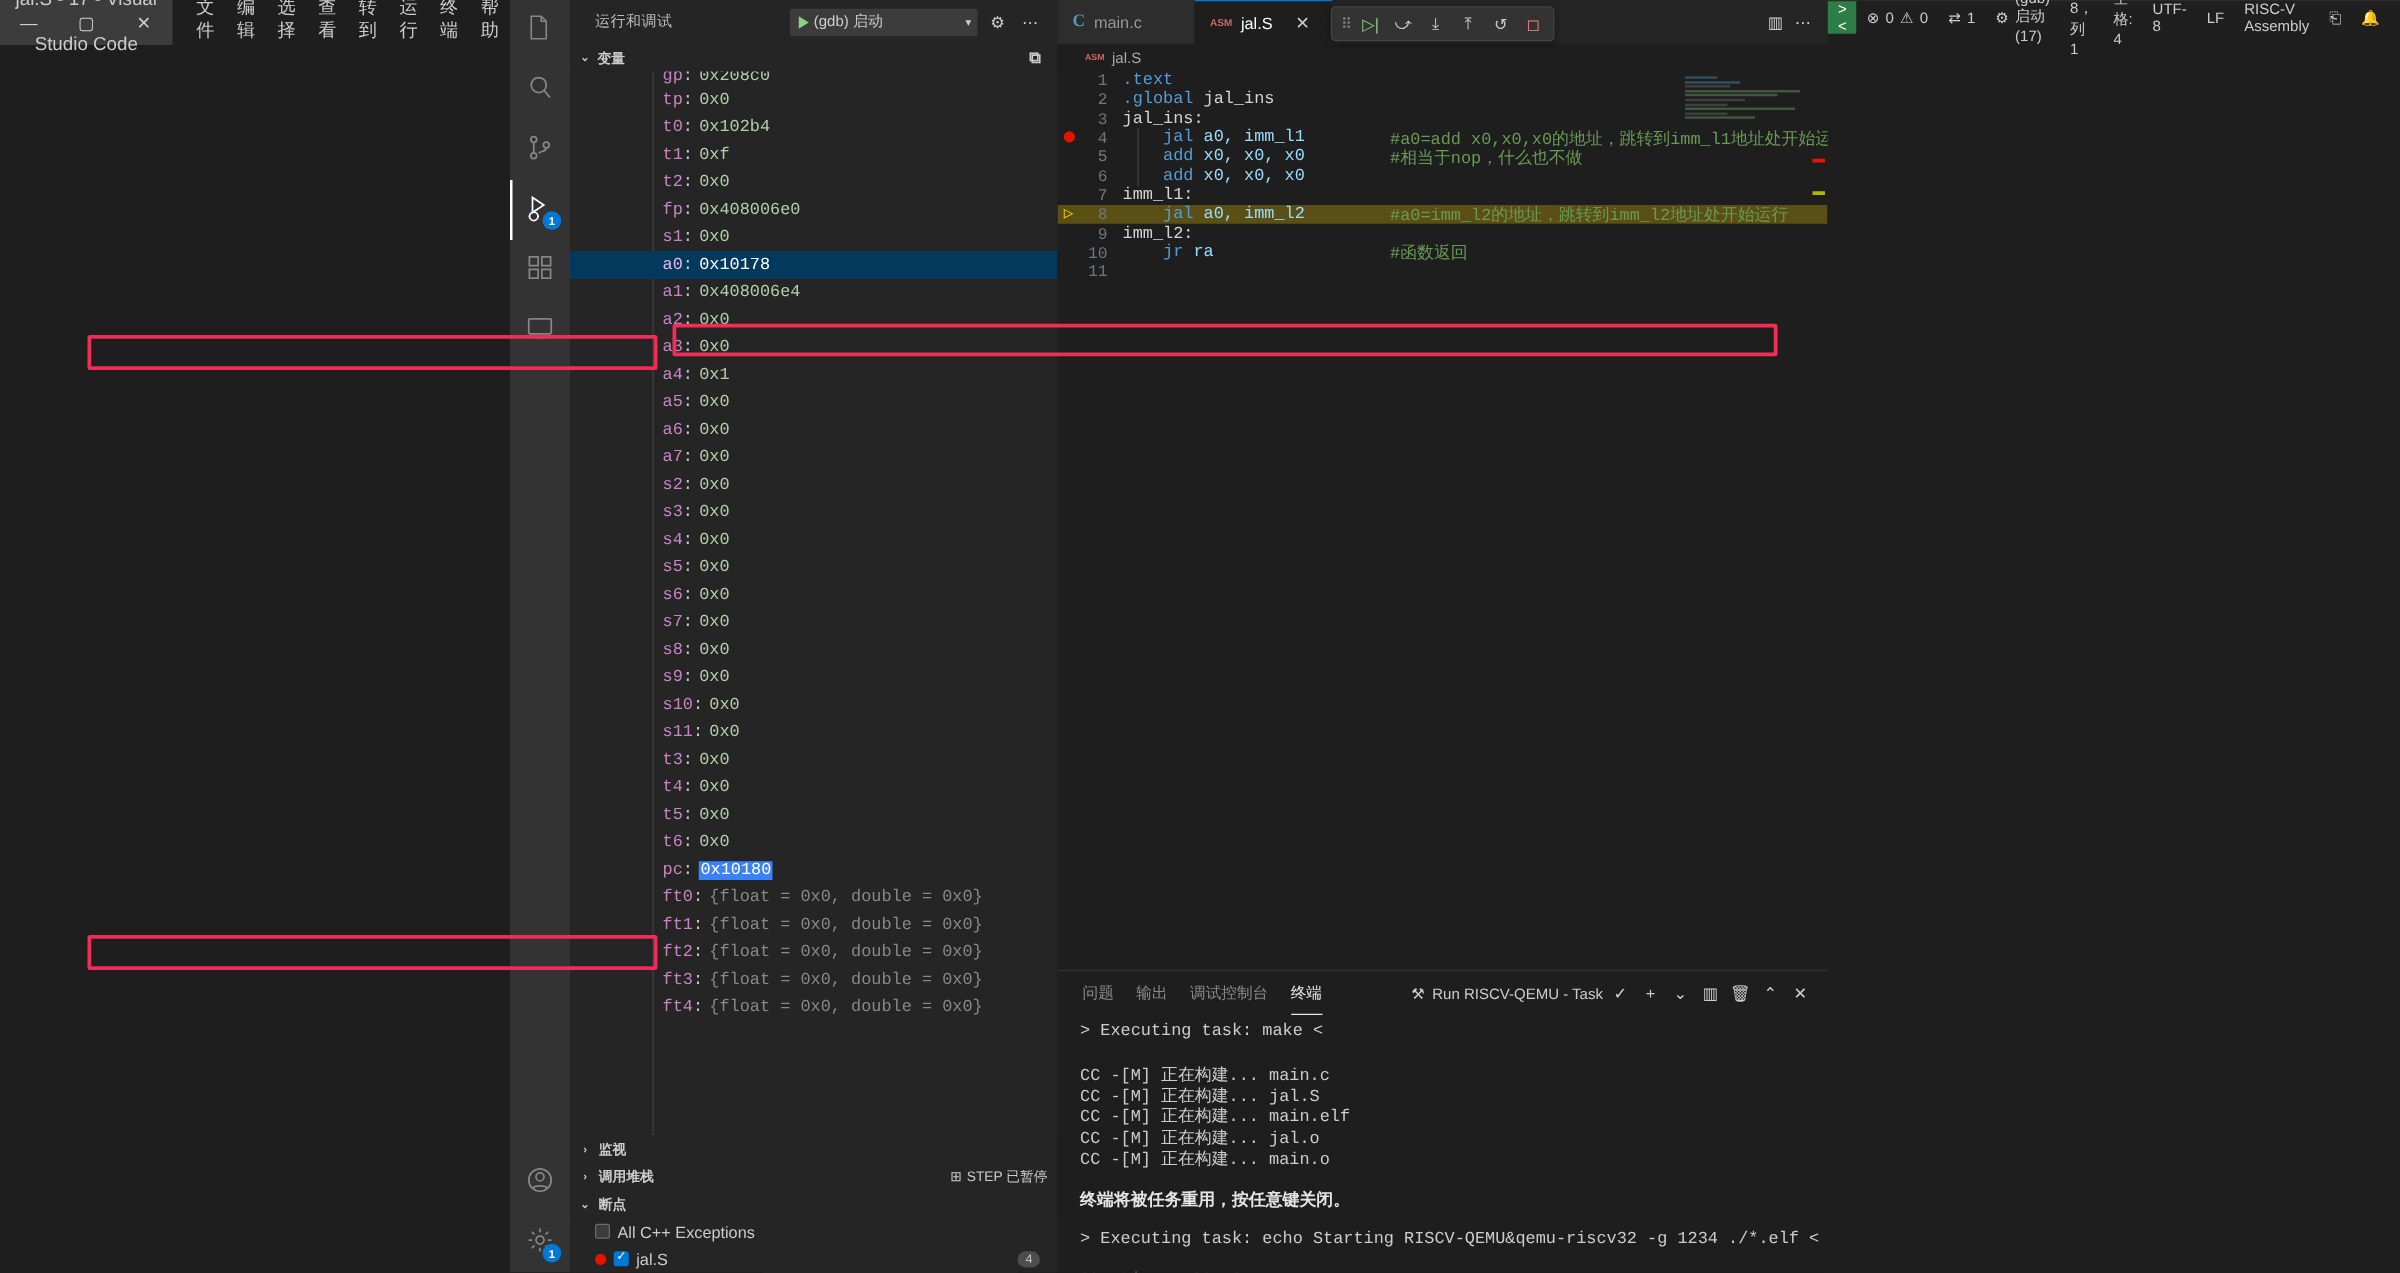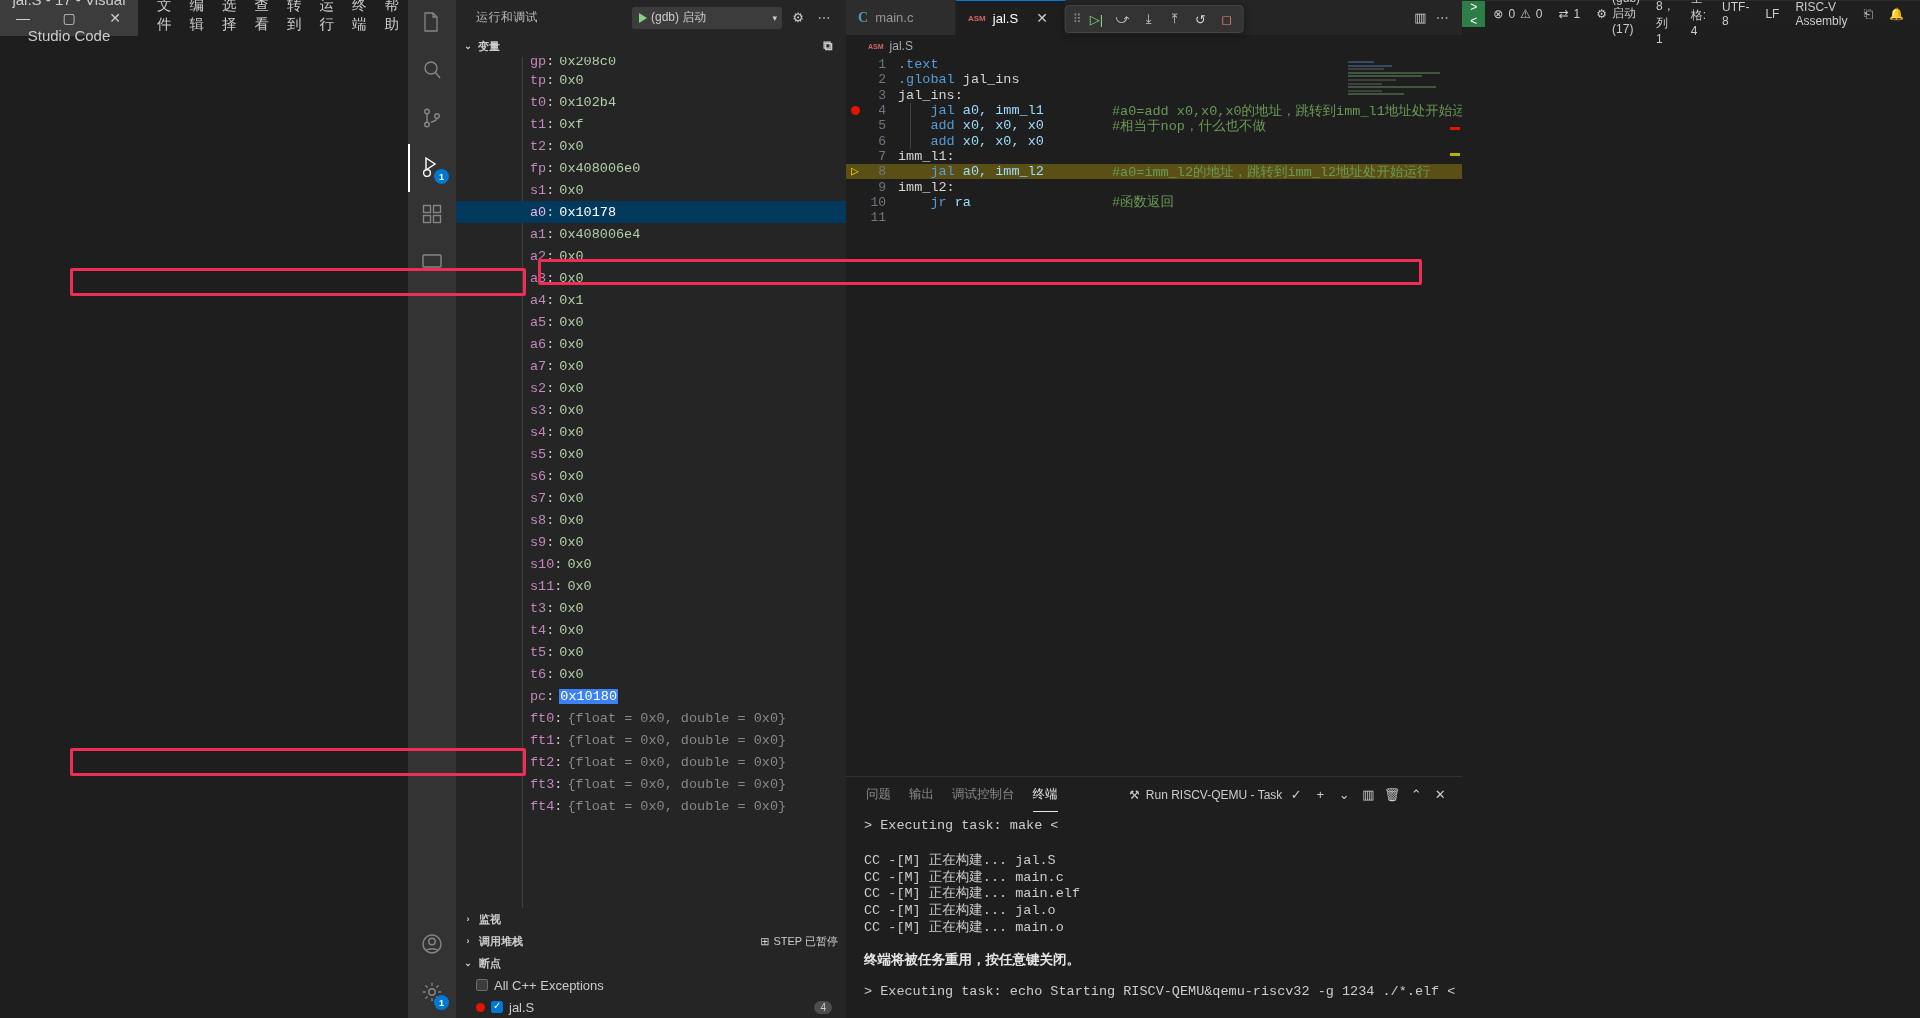--- a/index.html
+++ b/index.html
@@ -630,22 +630,22 @@
             <span class="ic-btn">⌄</span>
             <span class="ic-btn">▥</span>
             <span class="ic-btn">🗑</span>
             <span class="ic-btn">⌃</span>
             <span class="ic-btn">✕</span>
           </div>
         </div>
         <div class="terminal" id="terminal-body">
             <div class="t-line">&gt; Executing task: make &lt;</div>
             <div class="t-line"></div>
+            <div class="t-line">CC -[M] 正在构建... main.c</div>
             <div class="t-line">CC -[M] 正在构建... jal.S</div>
-            <div class="t-line">CC -[M] 正在构建... main.c</div>
             <div class="t-line">CC -[M] 正在构建... main.elf</div>
             <div class="t-line">CC -[M] 正在构建... jal.o</div>
             <div class="t-line">CC -[M] 正在构建... main.o</div>
             <div class="t-line"></div>
             <div class="t-line t-bold">终端将被任务重用，按任意键关闭。</div>
             <div class="t-line"></div>
             <div class="t-line">&gt; Executing task: echo Starting RISCV-QEMU&amp;qemu-riscv32 -g 1234 ./*.elf &lt;</div>
             <div class="t-line"></div>
             <div class="t-line">Starting RISCV-QEMU</div>
           </div>

